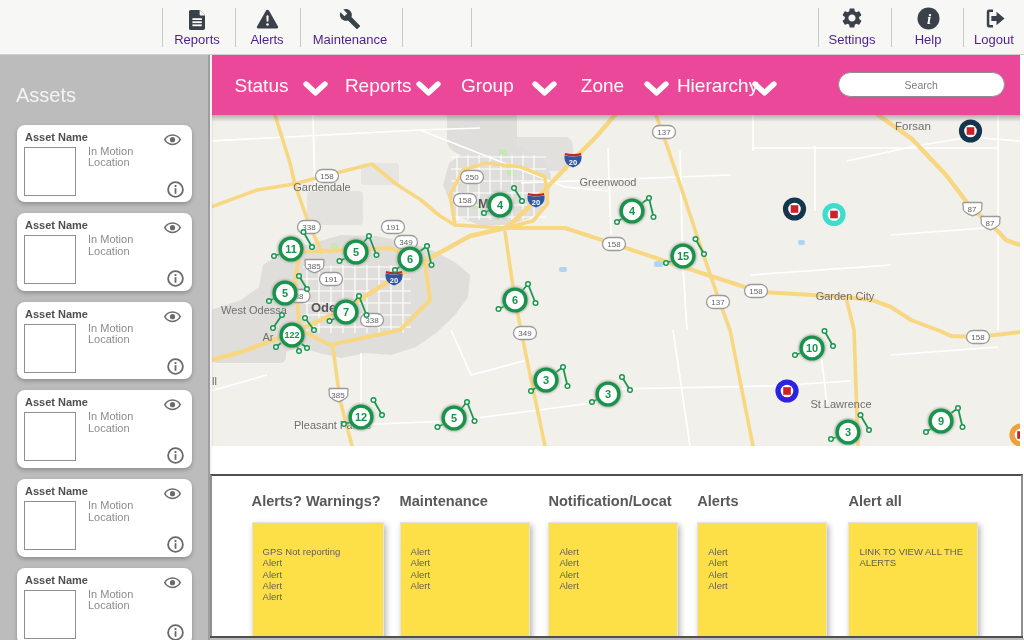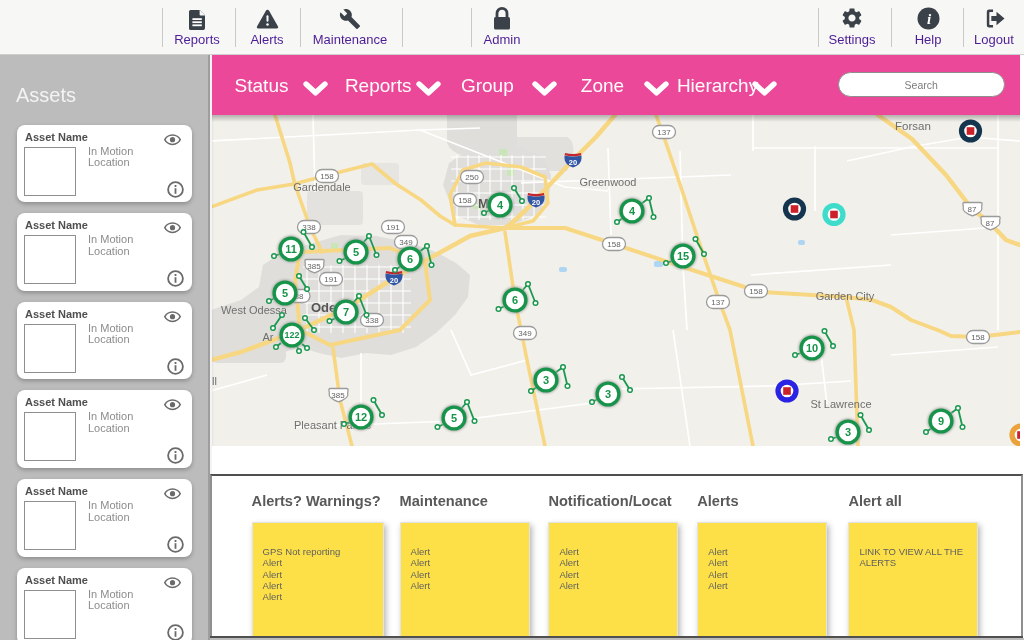--- a/index.html
+++ b/index.html
@@ -64,29 +64,20 @@
       <div class="tbl">Alerts</div>
     </div>
     <div class="tbi" style="left:295px">
       <div class="tbic">
         <svg width="22" height="22" viewBox="0 0 24 24">
           <path d="M22.7 19l-9.1-9.1c.9-2.3.4-5-1.5-6.9-2-2-5-2.4-7.4-1.3L9 6 6 9 1.6 4.7C.4 7.1.9 10.1 2.9 12.1c1.9 1.9 4.6 2.4 6.9 1.5l9.1 9.1c.4.4 1 .4 1.4 0l2.3-2.3c.5-.4.5-1.1.1-1.4z" fill="#3b4149"></path>
         </svg>
       </div>
       <div class="tbl">Maintenance</div>
     </div>
-    <div class="tbi" style="left:447px">
-      <div class="tbic">
-        <svg width="20" height="23" viewBox="0 0 20 23">
-          <path d="M5 11 v-4.6 a5 5 0 0 1 10 0 V11" fill="none" stroke="#3b4149" stroke-width="2.8"></path>
-          <rect x="2" y="10" width="16" height="12.5" rx="1.6" fill="#3b4149"></rect>
-        </svg>
-      </div>
-      <div class="tbl">Admin</div>
-    </div>
     <div class="tbi" style="left:797px">
       <div class="tbic">
         <svg width="24" height="24" viewBox="0 0 24 24">
           <path d="M19.14 12.94c.04-.3.06-.61.06-.94 0-.32-.02-.64-.07-.94l2.03-1.58c.18-.14.23-.41.12-.61l-1.92-3.32c-.12-.22-.37-.29-.59-.22l-2.39.96c-.5-.38-1.03-.7-1.62-.94l-.36-2.54c-.04-.24-.24-.41-.48-.41h-3.84c-.24 0-.43.17-.47.41l-.36 2.54c-.59.24-1.13.57-1.62.94l-2.39-.96c-.22-.08-.47 0-.59.22L2.74 8.87c-.12.21-.08.47.12.61l2.03 1.58c-.05.3-.09.63-.09.94s.02.64.07.94l-2.03 1.58c-.18.14-.23.41-.12.61l1.92 3.32c.12.22.37.29.59.22l2.39-.96c.5.38 1.03.7 1.62.94l.36 2.54c.05.24.24.41.48.41h3.84c.24 0 .44-.17.47-.41l.36-2.54c.59-.24 1.13-.56 1.62-.94l2.39.96c.22.08.47 0 .59-.22l1.92-3.32c.12-.22.07-.47-.12-.61l-2.01-1.58zM12 15.6c-1.98 0-3.6-1.62-3.6-3.6s1.62-3.6 3.6-3.6 3.6 1.62 3.6 3.6-1.62 3.6-3.6 3.6z" fill="#3b4149"></path>
         </svg>
       </div>
       <div class="tbl">Settings</div>
     </div>
     <div class="tbi" style="left:873px">
       <div class="tbic">

